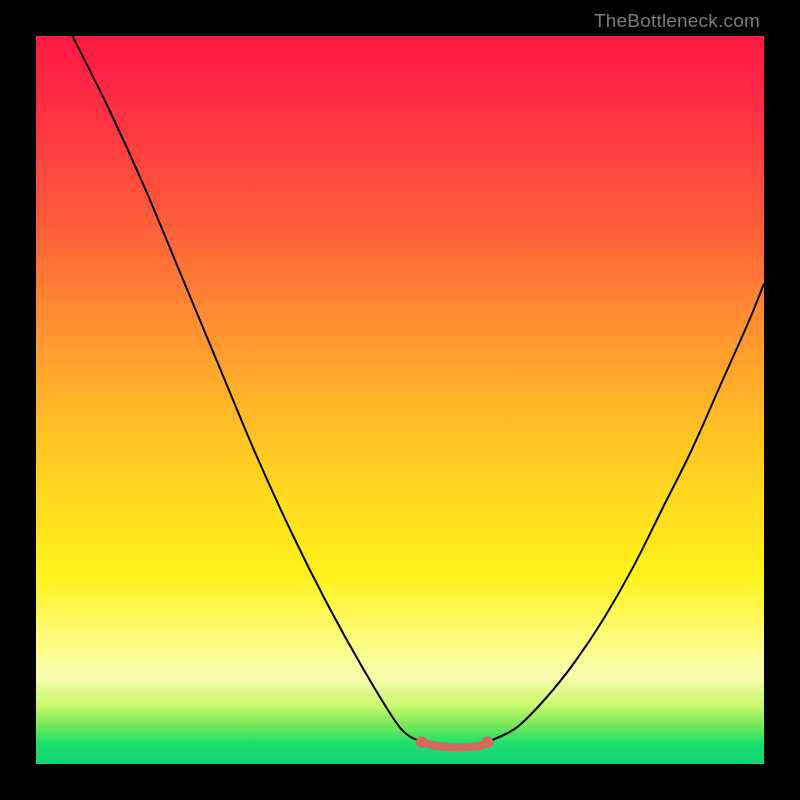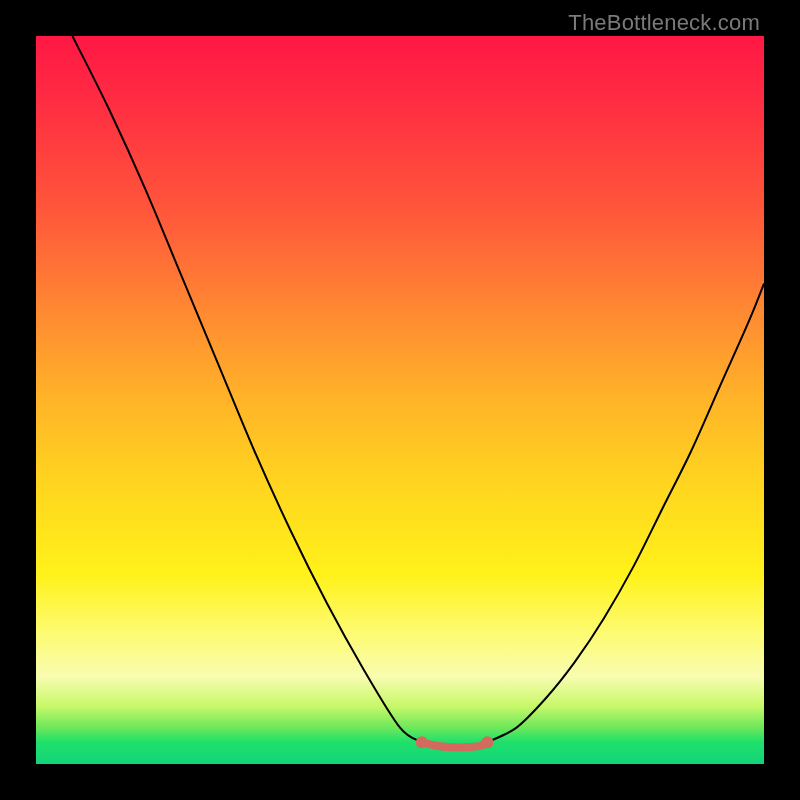--- a/index.html
+++ b/index.html
@@ -40,21 +40,21 @@
       #1fe06a 97%,
       #11d47a 100%
     );
     overflow: hidden;
   }
   .watermark {
     position: absolute;
     top: 10px;
     right: 40px;
     color: #7a7a7a;
-    font-size: 22px;
+    font-size: 19px;
     font-weight: 500;
     letter-spacing: 0.2px;
     user-select: none;
   }
   svg.curves {
     position: absolute;
     left: 0;
     top: 0;
     width: 728px;
     height: 728px;

